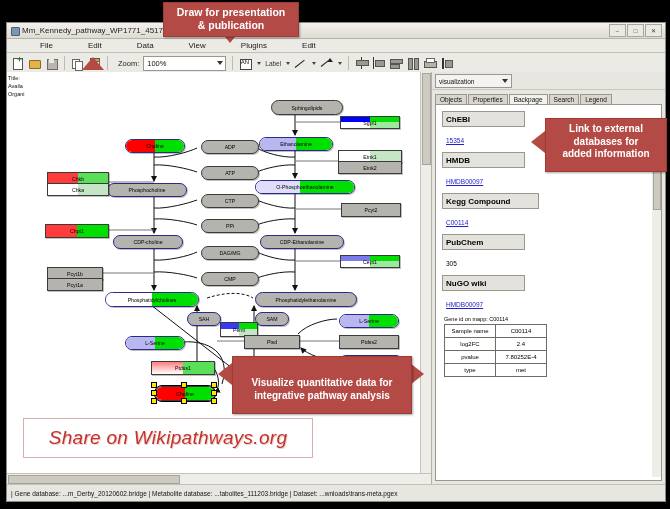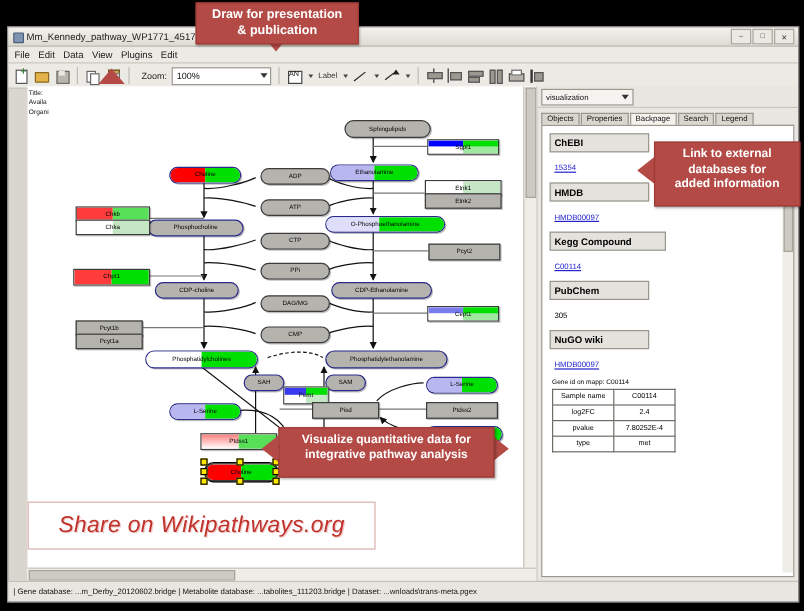--- a/index.html
+++ b/index.html
@@ -14,21 +14,21 @@
   .titlebar .tb-icon{width:9px;height:9px;margin-right:3px;position:relative;}
   .titlebar .tb-icon:before{content:"";position:absolute;left:1px;top:1px;width:7px;height:7px;
             background:#7f94b0;border:1px solid #4a5e7a;border-radius:1px;}
   .ttl{white-space:nowrap;overflow:hidden;font-size:8px;}
   .tb-btns{margin-left:auto;display:flex;gap:1px;}
   .tb-btns span{width:15px;height:11px;border:1px solid #a9a69e;background:#ebe9e3;font-size:6px;
             display:flex;align-items:center;justify-content:center;color:#333;}
 
   .menubar{height:13px;background:#eceae4;border-bottom:1px solid #c3c0b8;display:flex;align-items:center;
            padding-left:5px;gap:7px;font-size:8px;color:#1a1a1a;}
-  .menubar span{cursor:default;}
+  .menubar span{cursor:default;margin-left:28px;}
 
   .toolbar{height:20px;background:#eceae4;border-bottom:1px solid #c3c0b8;display:flex;align-items:center;
            padding-left:4px;gap:4px;position:relative;}
   .tb-ic{width:13px;height:13px;position:relative;display:inline-block;}
   .tb-sep{width:1px;height:14px;background:#bdbab2;margin:0 2px;}
   .zoomlabel{font-size:7.5px;color:#222;margin-left:4px;}
   .zoombox{width:78px;height:13px;background:#fff;border:1px solid #9a978f;font-size:7.5px;
            display:flex;align-items:center;padding-left:3px;position:relative;color:#111;}
   .zoombox .caret{position:absolute;right:2px;top:4px;border-left:3px solid transparent;
            border-right:3px solid transparent;border-top:4px solid #333;}
@@ -59,21 +59,21 @@
   .ic-alg3:before{content:"";position:absolute;left:1px;top:2px;width:11px;height:3px;background:#9b9890;border:1px solid #555;}
   .ic-alg3:after{content:"";position:absolute;left:1px;top:7px;width:8px;height:3px;background:#9b9890;border:1px solid #555;}
   .ic-alg4:before{content:"";position:absolute;left:2px;top:1px;width:3px;height:10px;background:#9b9890;border:1px solid #555;}
   .ic-alg4:after{content:"";position:absolute;left:8px;top:1px;width:3px;height:10px;background:#9b9890;border:1px solid #555;}
   .ic-print:before{content:"";position:absolute;left:1px;top:4px;width:11px;height:5px;background:#b5b2aa;border:1px solid #555;}
   .ic-print:after{content:"";position:absolute;left:3px;top:1px;width:7px;height:3px;background:#fff;border:1px solid #666;}
   .ic-p2:before{content:"";position:absolute;left:2px;top:1px;width:2px;height:11px;background:#333;}
   .ic-p2:after{content:"";position:absolute;left:5px;top:3px;width:6px;height:6px;background:#9b9890;border:1px solid #555;}
 
   
-  .content{position:absolute;left:0;top:49px;right:0;bottom:17px;display:flex;margin-left:16px;}
+  .content{position:absolute;left:0;top:49px;right:0;bottom:17px;display:flex;}
   .canvaswrap{position:relative;width:424px;background:#fff;border-right:1px solid #b3b0a8;overflow:hidden;}
   .canvas{position:absolute;inset:0;background:#fff;}
   .sidepanel{flex:1;position:relative;background:#e8e6e0;overflow:hidden;}
 
   .pathinfo{position:absolute;left:1px;top:2px;font-size:5.5px;line-height:8px;color:#111;}
 
   
   .met{position:absolute;background:#b5b3ae;border:1px solid #3b3b3b;border-radius:9px;
        font-size:5.2px;color:#000;display:flex;align-items:center;justify-content:center;text-align:center;
        box-shadow:1px 1px 0 rgba(0,0,0,.25);}
@@ -535,21 +535,21 @@
 
   <div class="cnub nub-up" style="left:82px;top:57px"></div>
 
   <div class="callout" style="left:545px;top:118px;width:120px;height:48px;padding-top:4px;font-size:10px;">
     <div>Link  to external</div>
     <div>databases  for</div>
     <div>added information</div>
   </div>
   <div class="cnub nub-left" style="left:531px;top:131px"></div>
 
-  <div class="callout" style="left:232px;top:356px;width:178px;height:36px;padding-top:4px;font-size:10px;">
+  <div class="callout" style="left:232px;top:356px;width:178px;height:36px;padding-top:20px;font-size:10px;">
     <div>Visualize quantitative data  for</div>
     <div>integrative pathway analysis</div>
   </div>
   <div class="cnub nub-left" style="left:218px;top:363px"></div>
   <div class="cnub nub-right" style="left:410px;top:363px"></div>
 
   <div class="share">
     <span>Share on Wikipathways.org</span>
   </div>
 

